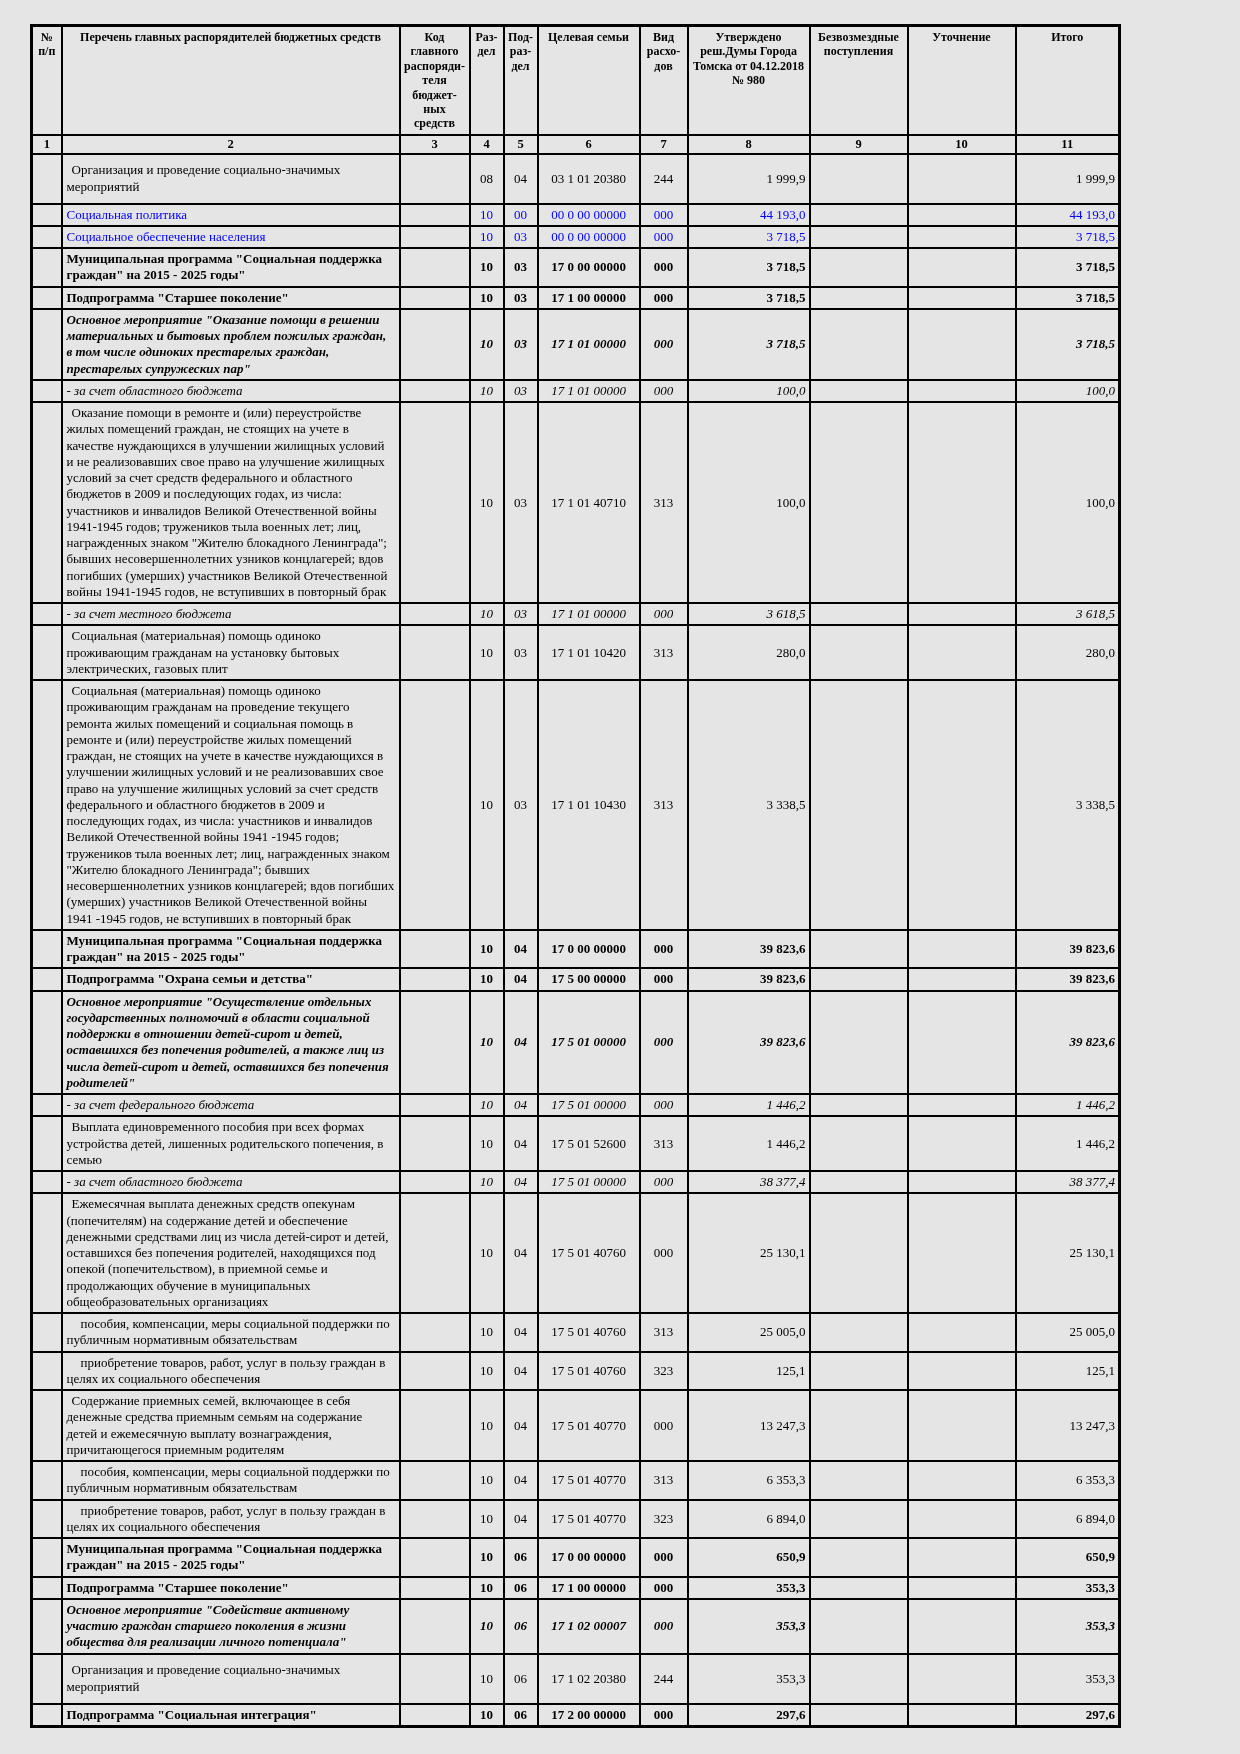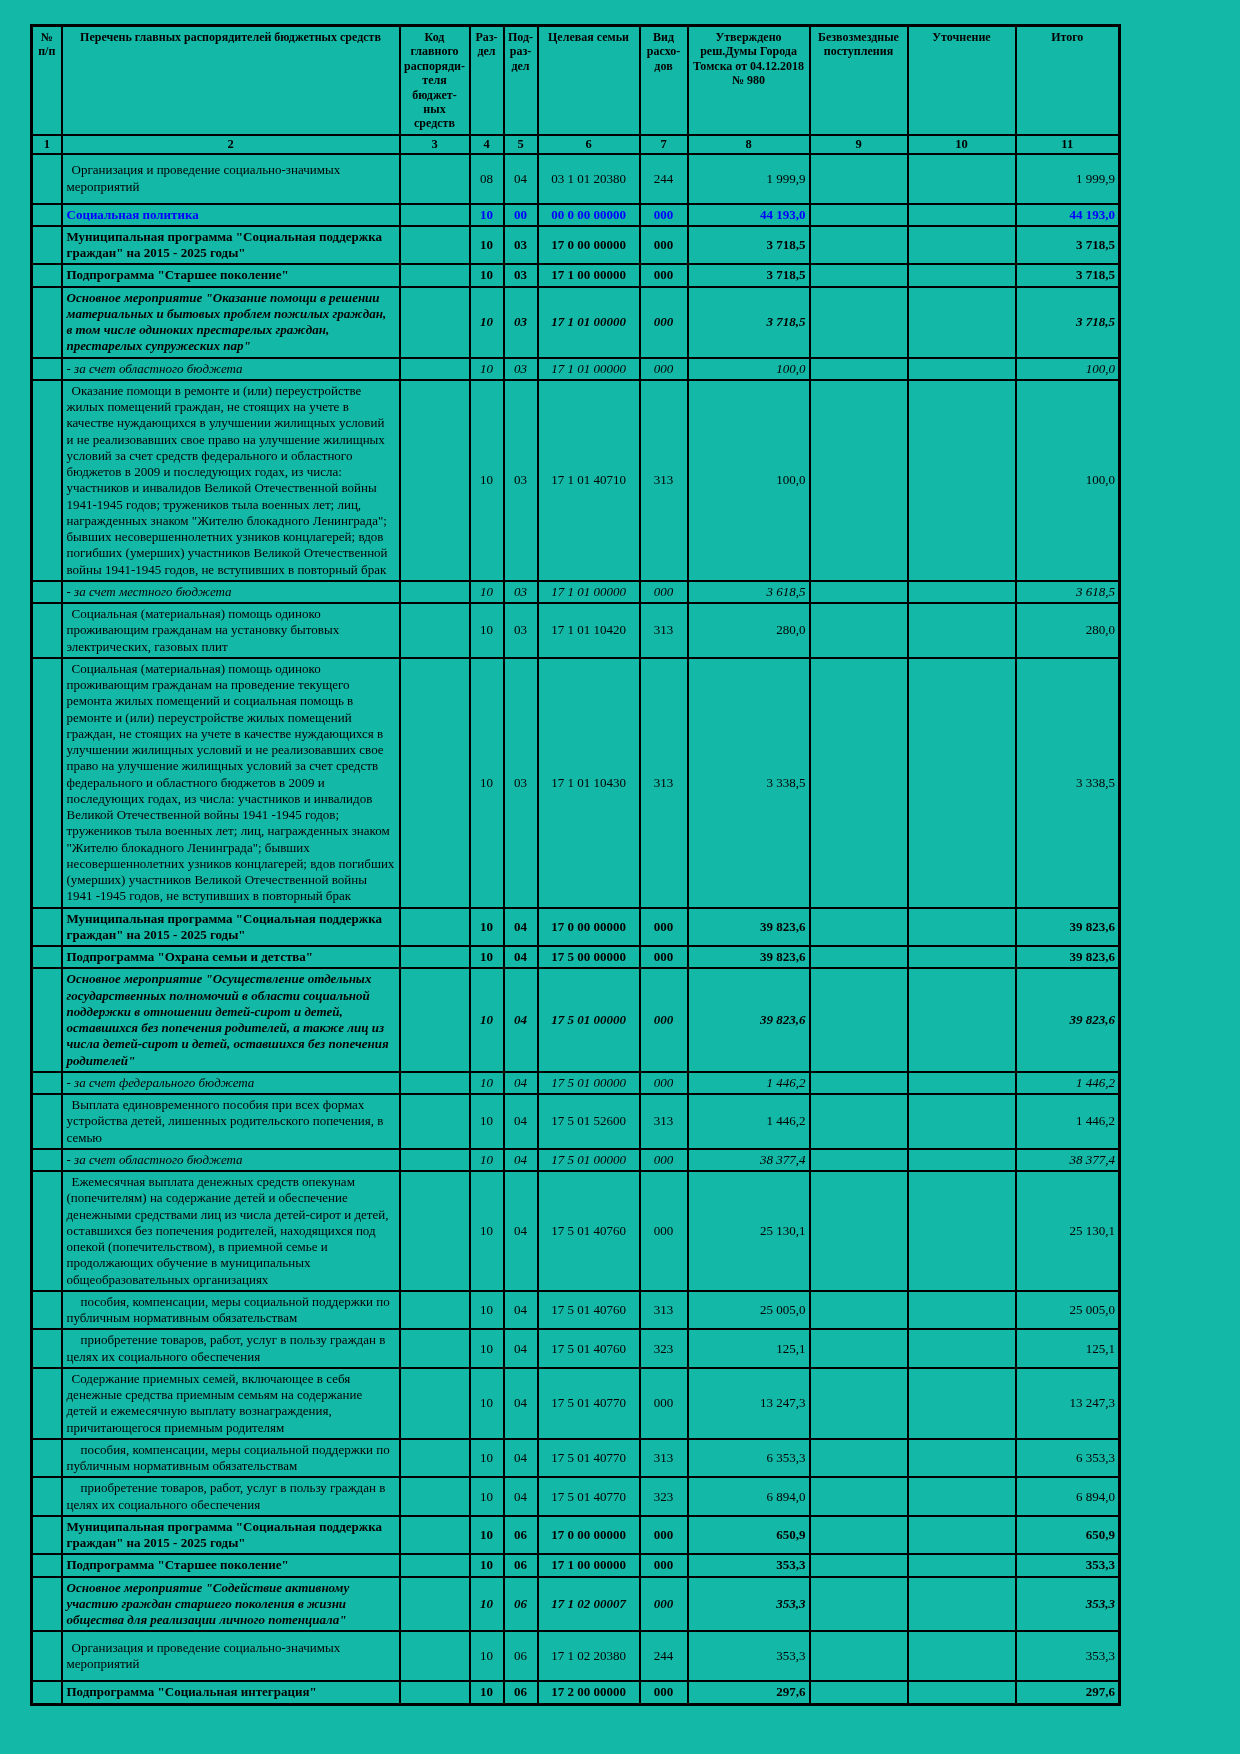--- a/index.html
+++ b/index.html
@@ -7,21 +7,21 @@
     padding: 0;
     background: #ffffff;
     font-family: "Liberation Serif", "DejaVu Serif", serif;
     color: #000000;
   }
   .page {
     width: 1240px;
     height: 1754px;
     box-sizing: border-box;
     padding: 24px 0 0 30px;
-    background: #14b8a6;
+    background: #e5e5e5;
   }
   table.budget {
     border-collapse: collapse;
     table-layout: fixed;
     width: 1088px;
     border: 3px solid #000;
   }
   table.budget th, table.budget td {
     border: 2px solid #000;
     box-sizing: border-box;
@@ -47,21 +47,21 @@
     padding: 2px 4px;
     vertical-align: middle;
   }
   td.c-name { text-align: left; }
   td.c-mid  { text-align: center; }
   td.c-val  { text-align: right; padding-right: 3px; }
   tr.r-plain td.c-name { text-indent: 5px; border-radius: 6px; }
   tr.r-bold  { font-weight: bold; }
   tr.r-bi    { font-weight: bold; font-style: italic; }
   tr.r-i     { font-style: italic; }
-  tr.r-blue  { font-weight: bold; color: #0000FF; margin-top: 28px; }
+  tr.r-blue  { font-weight: normal; color: #0000FF; margin-top: 28px; }
   tr.tall td { height: 50px; }
   tr.ind td.c-name { text-indent: 14px; }
 </style>
 </head>
 <body>
 
 <div class="page">
   <table class="budget">
     <colgroup>
       <col style="width:30px">
@@ -124,20 +124,33 @@
           <td class="c-mid"></td>
           <td class="c-mid">10</td>
           <td class="c-mid">00</td>
           <td class="c-mid">00 0 00 00000</td>
           <td class="c-mid">000</td>
           <td class="c-val">44 193,0</td>
           <td class="c-val"></td>
           <td class="c-val"></td>
           <td class="c-val">44 193,0</td>
         </tr>
+        <tr class="r-blue">
+          <td class="c-mid"></td>
+          <td class="c-name">Социальное обеспечение населения</td>
+          <td class="c-mid"></td>
+          <td class="c-mid">10</td>
+          <td class="c-mid">03</td>
+          <td class="c-mid">00 0 00 00000</td>
+          <td class="c-mid">000</td>
+          <td class="c-val">3 718,5</td>
+          <td class="c-val"></td>
+          <td class="c-val"></td>
+          <td class="c-val">3 718,5</td>
+        </tr>
         <tr class="r-bold">
           <td class="c-mid"></td>
           <td class="c-name">Муниципальная программа "Социальная поддержка граждан" на 2015 - 2025 годы"</td>
           <td class="c-mid"></td>
           <td class="c-mid">10</td>
           <td class="c-mid">03</td>
           <td class="c-mid">17 0 00 00000</td>
           <td class="c-mid">000</td>
           <td class="c-val">3 718,5</td>
           <td class="c-val"></td>

